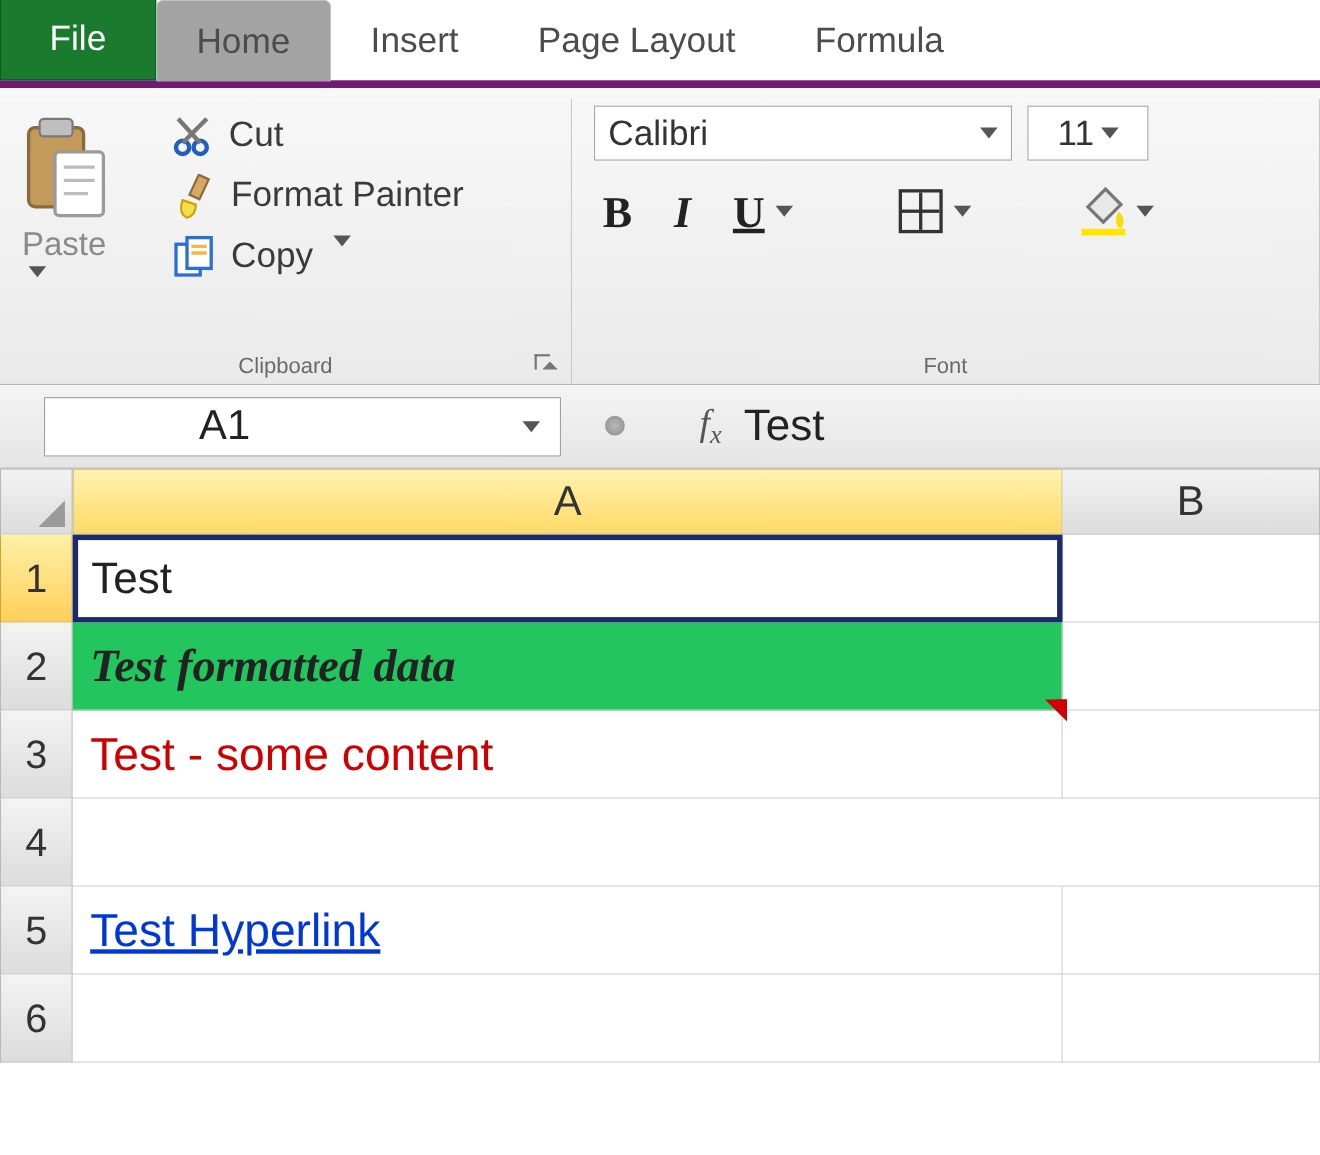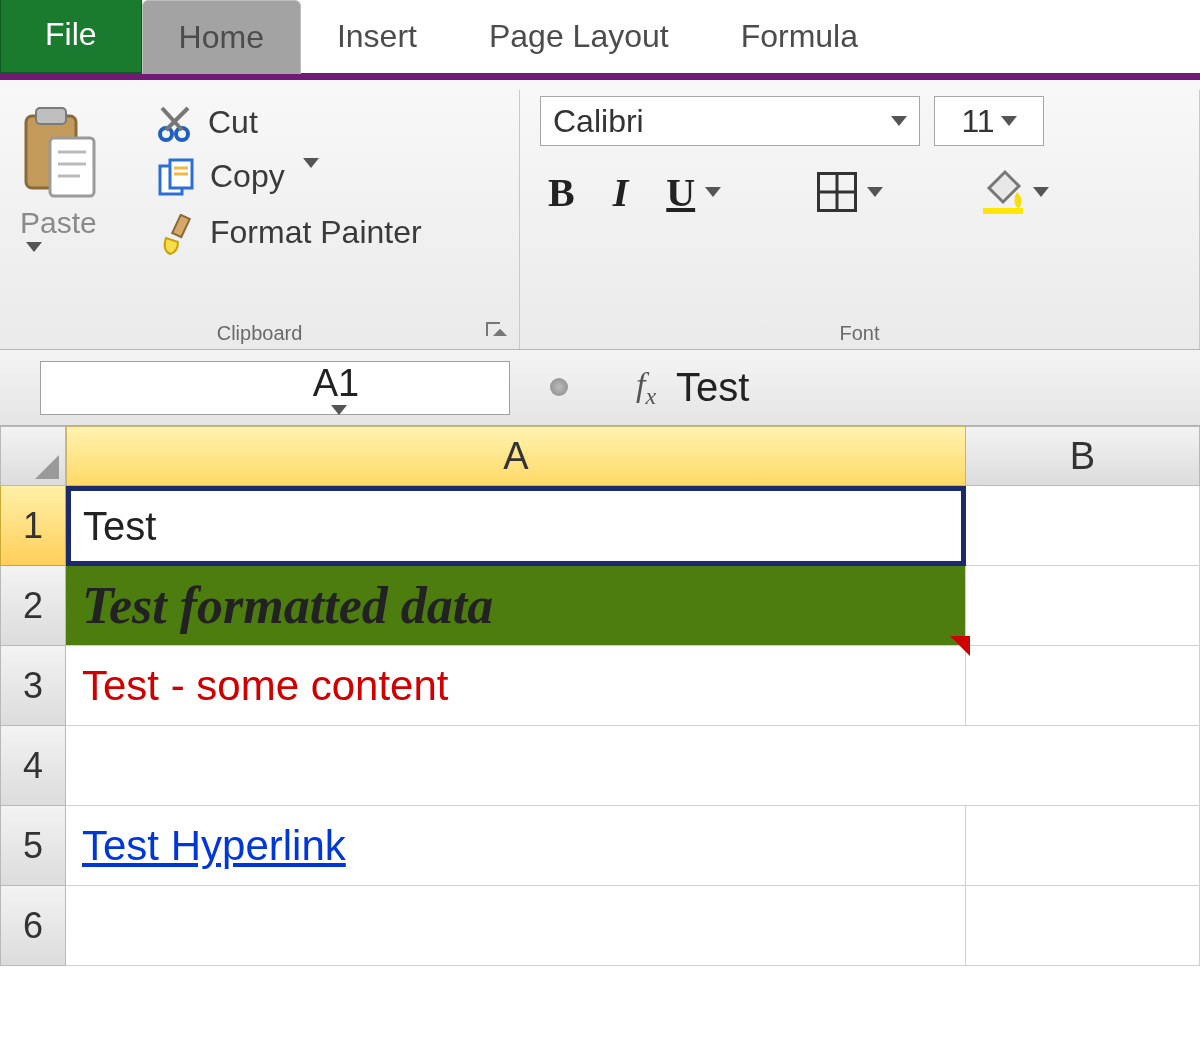--- a/index.html
+++ b/index.html
@@ -205,21 +205,20 @@
     height: 54px;
     margin-left: 40px;
     background: #fff;
     border: 1px solid #a0a0a0;
     display: flex;
     align-items: center;
     justify-content: space-between;
     padding: 0 18px 0 140px;
     font-size: 38px;
     color: #222;
-    flex-direction: column;
   }
   .fb-buttons {
     display:flex;
     align-items:center;
     gap: 68px;
     margin-left: 40px;
   }
   .fb-circle {
     width: 18px; height:18px; border-radius:50%;
     background: radial-gradient(#bbb,#888);
@@ -309,24 +308,24 @@
   }
   .cell.colA { width:900px; }
   .cell.colB { flex:1; position:relative;}
 
   .cell.selected {
     border: 5px solid #1a2a6c;
     padding: 4px 12px;
     background:#fff;
   }
   .cell.yellow {
-    background: #4d7c0f;
+    background: #22c55e;
     font-weight: 700;
     font-style: italic;
-    font-size: 52px;
+    font-size: 42px;
     font-family: Georgia, "Times New Roman", serif;
   }
   .cell.red { color: #d00000; font-size: 42px;}
   .cell.link { color: #0038d8; text-decoration: underline; font-size: 42px;}
   .comment-marker {
     position:absolute;
     top:-10px; left:-16px;
     width:0;height:0;
     border:10px solid transparent;
     border-top-color:#d00000;
@@ -373,37 +372,37 @@
               <circle cx="26" cy="30" r="6" fill="none" stroke="#1f5fbf" stroke-width="4"></circle>
               <line x1="10" y1="26" x2="32" y2="4" stroke="#777" stroke-width="4"></line>
               <line x1="26" y1="26" x2="6" y2="4" stroke="#777" stroke-width="4"></line>
             </svg>
           </span>
           <span>Cut</span>
         </div>
         <div class="clip-item">
           <span>
             <svg width="42" height="42" viewBox="0 0 42 42">
+              <rect x="20" y="2" width="10" height="20" fill="#d7a867" stroke="#8a6a3a" stroke-width="2" transform="rotate(25 25 12)"></rect>
+              <path d="M10 24 Q6 36 14 40 Q22 38 22 28 Z" fill="#f7dd4a" stroke="#caa20a" stroke-width="2"></path>
+            </svg>
+          </span>
+          <span>Format Painter</span>
+        </div>
+        <div class="clip-item">
+          <span>
+            <svg width="42" height="42" viewBox="0 0 42 42">
               <rect x="4" y="8" width="22" height="28" fill="#fff" stroke="#2a6fd6" stroke-width="3"></rect>
               <rect x="14" y="2" width="22" height="28" fill="#fff" stroke="#2a6fd6" stroke-width="3"></rect>
               <line x1="18" y1="10" x2="32" y2="10" stroke="#f6b73c" stroke-width="3"></line>
               <line x1="18" y1="16" x2="32" y2="16" stroke="#f6b73c" stroke-width="3"></line>
             </svg>
           </span>
           <span>Copy</span>
           <span class="drop-tri"></span>
-        </div>
-        <div class="clip-item">
-          <span>
-            <svg width="42" height="42" viewBox="0 0 42 42">
-              <rect x="20" y="2" width="10" height="20" fill="#d7a867" stroke="#8a6a3a" stroke-width="2" transform="rotate(25 25 12)"></rect>
-              <path d="M10 24 Q6 36 14 40 Q22 38 22 28 Z" fill="#f7dd4a" stroke="#caa20a" stroke-width="2"></path>
-            </svg>
-          </span>
-          <span>Format Painter</span>
         </div>
       </div>
     </div>
     <div class="group-title">
       <span>Clipboard</span>
       <span class="group-launcher"></span>
     </div>
   </div>
 
   <div class="ribbon-group" style="flex:1;">

